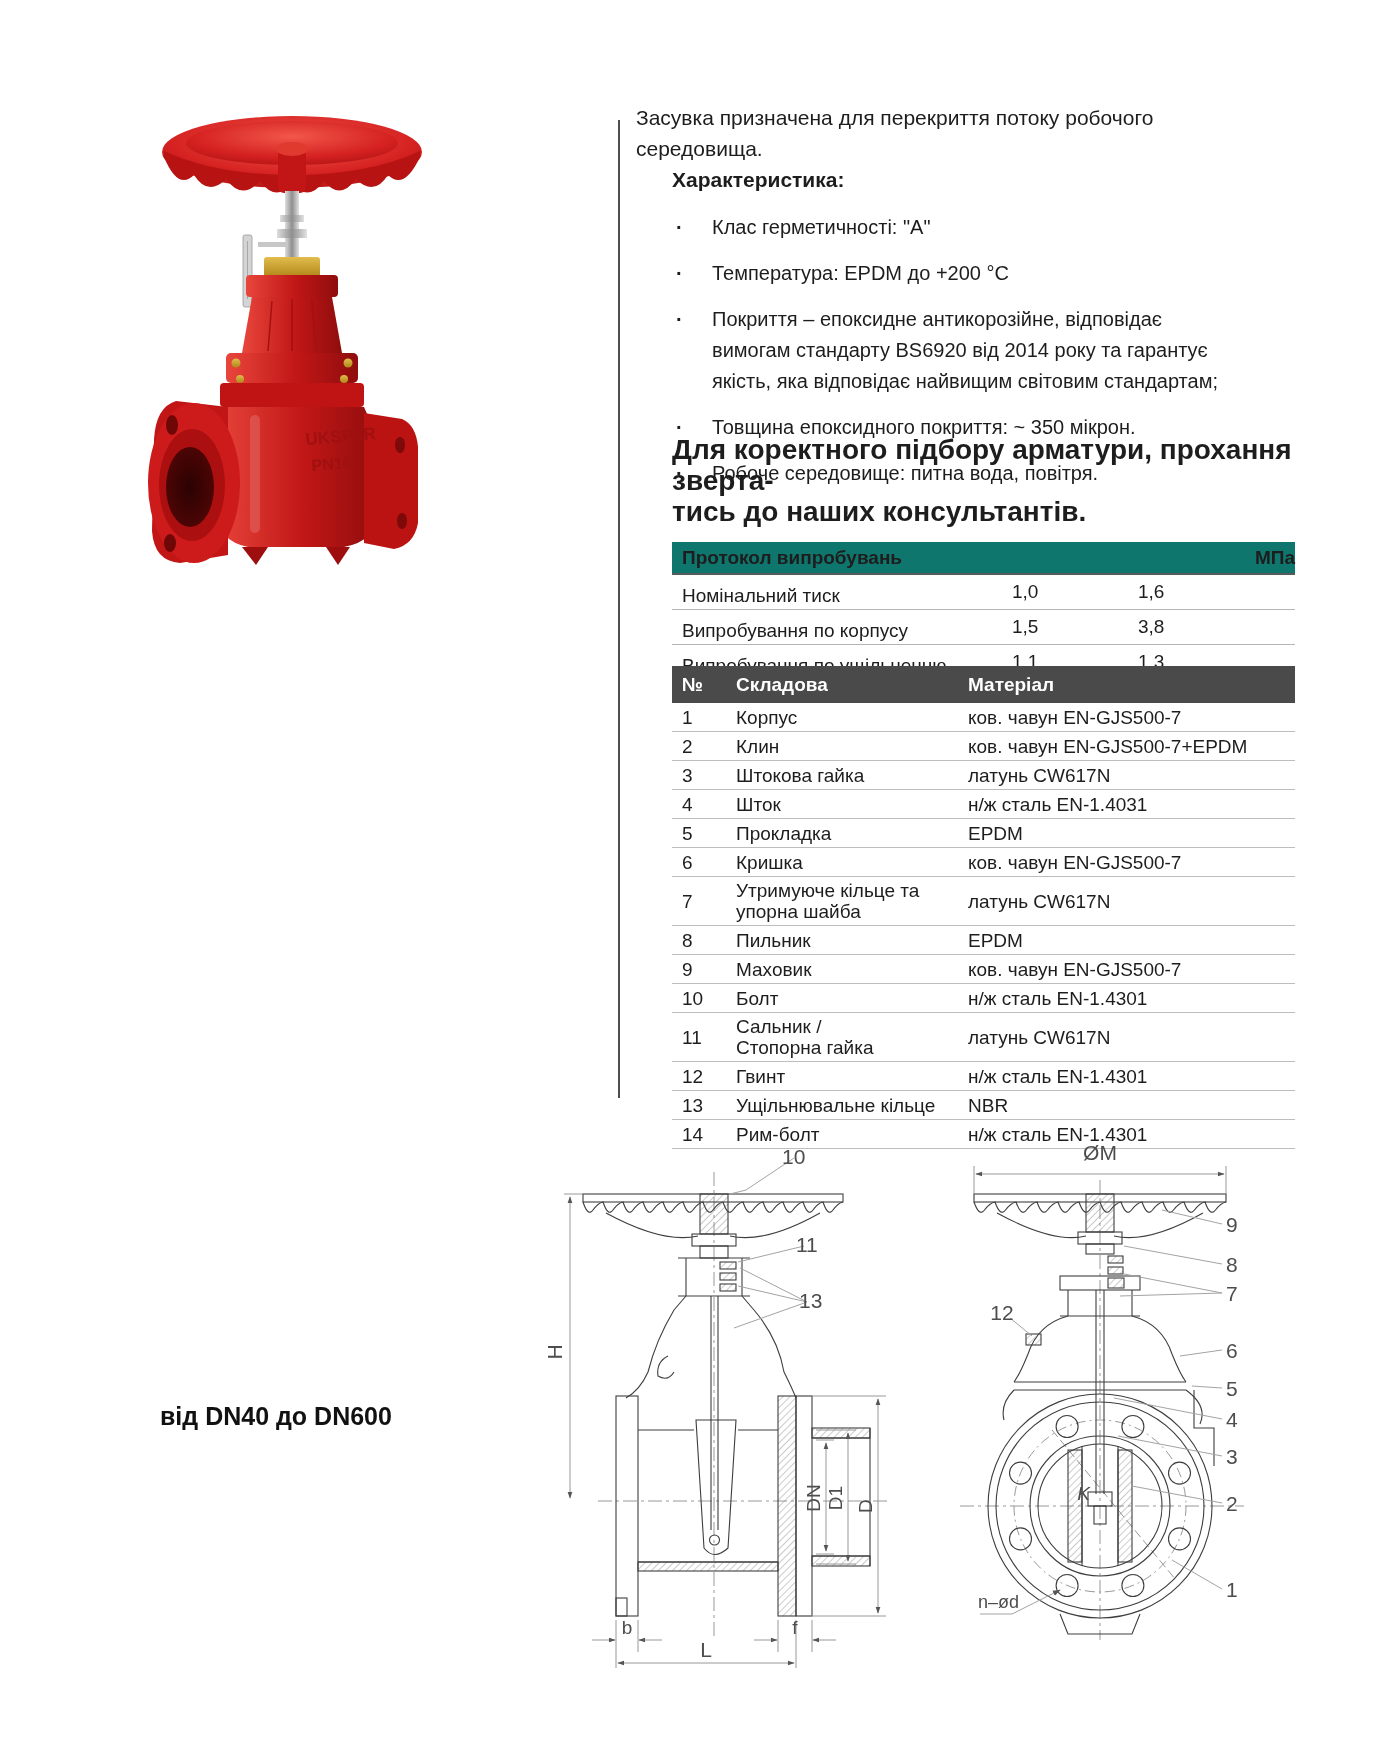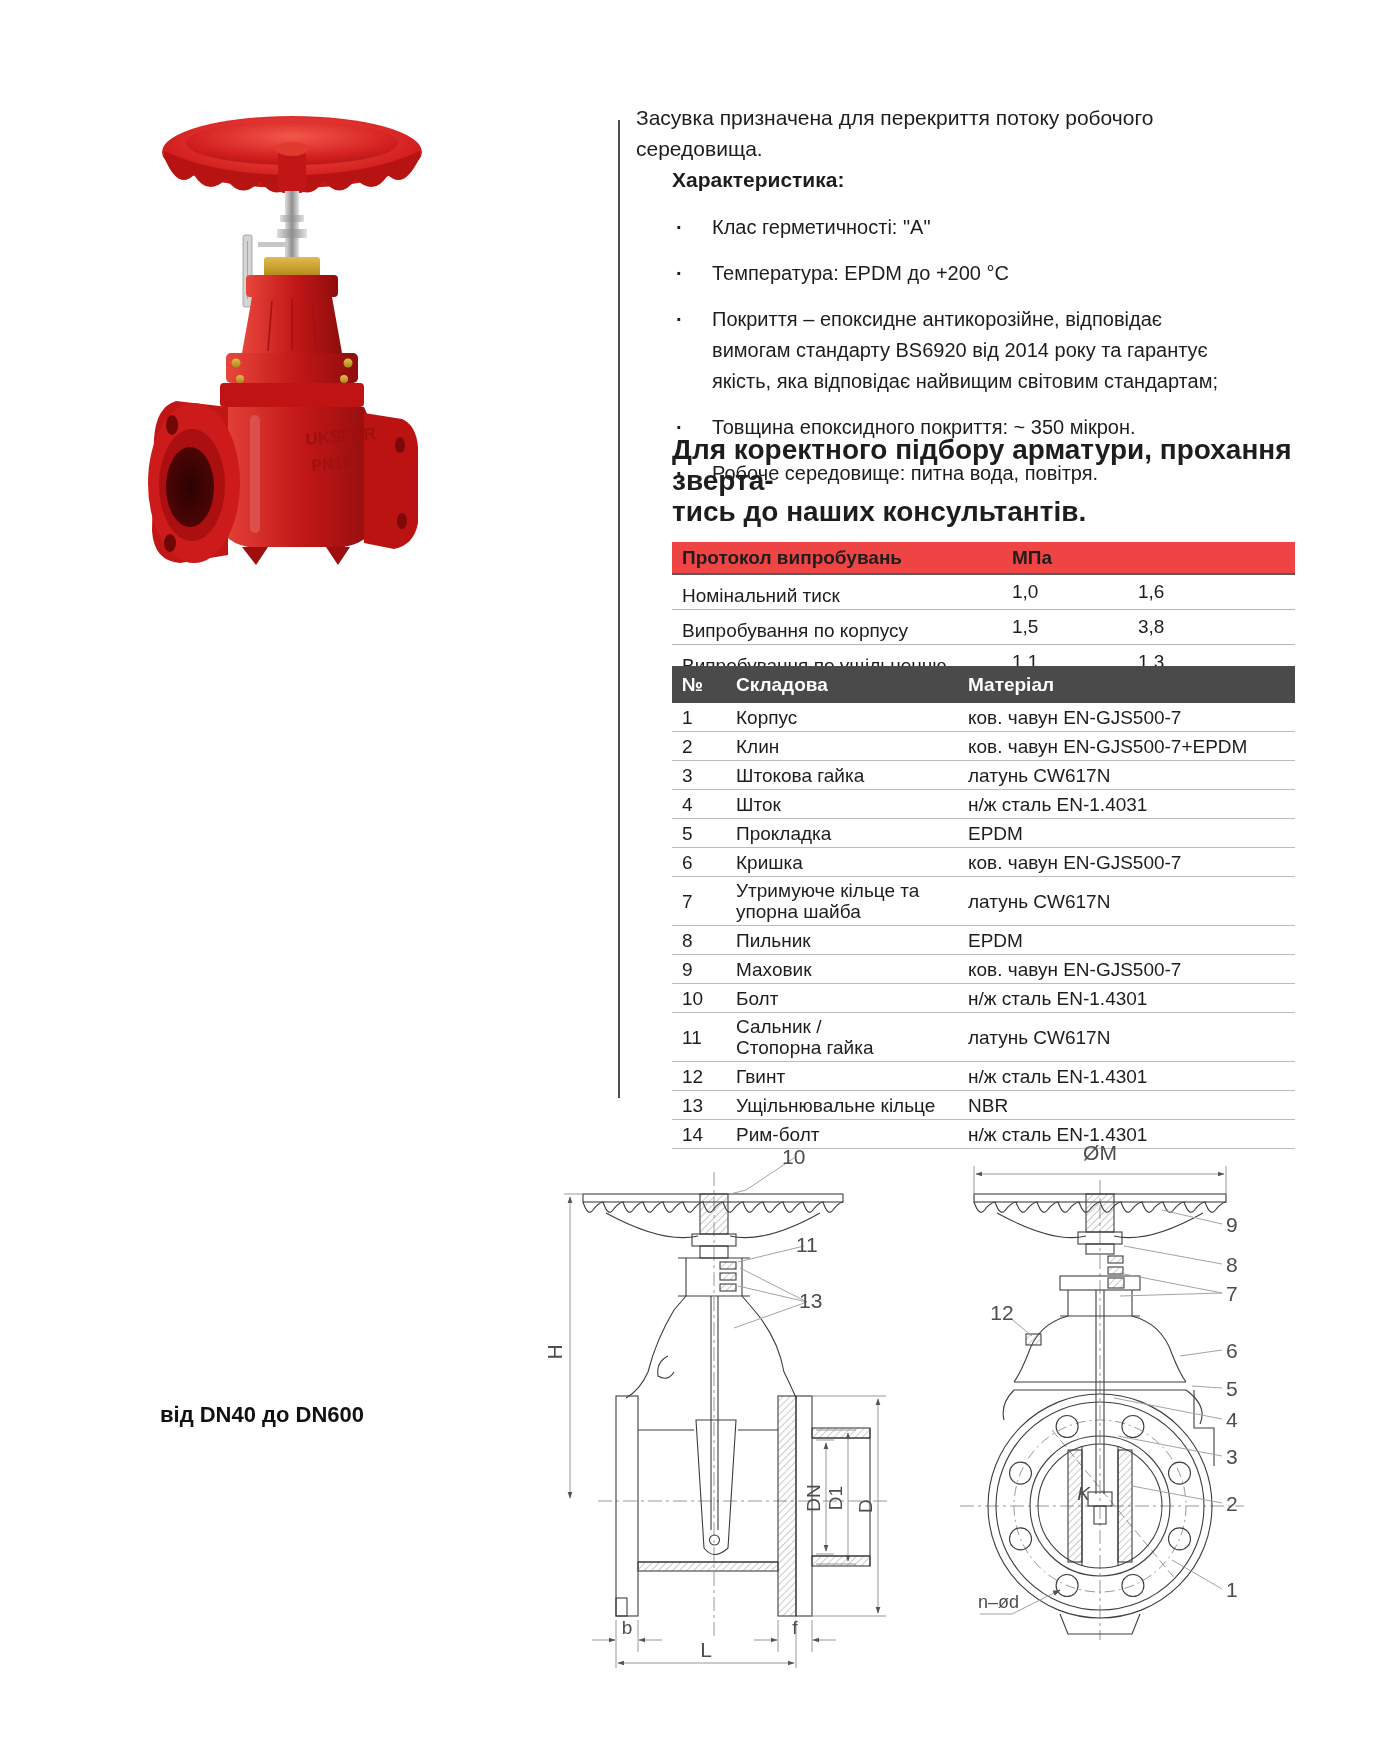--- a/index.html
+++ b/index.html
@@ -8,29 +8,29 @@
   .abs{position:absolute;}
   .divider{position:absolute;left:618px;top:120px;width:2px;height:978px;background:#4d4d4d;}
   .intro{left:636px;top:102px;width:600px;font-size:21px;line-height:31px;white-space:pre-line;}
   .char-head{left:672px;top:168px;font-size:21px;font-weight:bold;}
   .bullets{left:672px;top:212px;width:600px;}
   .bullet{position:relative;padding-left:40px;font-size:20px;line-height:31px;margin-bottom:15px;white-space:pre-line;}
   .bullet::before{content:"·";position:absolute;left:4px;top:0;font-weight:bold;}
   .note{left:672px;top:434px;width:622px;font-size:28px;font-weight:bold;line-height:31px;white-space:pre-line;}
   table{border-collapse:collapse;}
   .t1{position:absolute;left:672px;top:542px;width:623px;font-size:19px;table-layout:fixed;}
-  .t1 th{background:#ef4444;height:31px;font-weight:bold;text-align:left;padding:0 0 0 10px;border-bottom:2px solid #5a5a5a;}
-  .t1 th.unit{text-align:left;padding:0;}
+  .t1 th{background:#0f766e;height:31px;font-weight:bold;text-align:left;padding:0 0 0 10px;border-bottom:2px solid #5a5a5a;}
+  .t1 th.unit{text-align:right;padding:0;}
   .t1 td{height:26px;border-bottom:1px solid #b5b5b5;padding:8px 0 0 10px;}
   .t1 td.v{text-align:left;padding:0;}
   .t2{position:absolute;left:672px;top:666px;width:623px;font-size:19px;table-layout:fixed;}
   .t2 th{background:#4a4a4a;color:#fff;height:37px;font-weight:bold;text-align:left;padding:0 0 0 10px;}
   .t2 td{border-bottom:1px solid #bdbdbd;padding:3px 0 3px 10px;line-height:21px;vertical-align:middle;white-space:pre-line;}
   .t2 td.single{height:22px;}
-  .range{left:160px;top:1402px;font-size:22px;font-weight:bold;color:#111;}
+  .range{left:160px;top:1402px;font-size:25px;font-weight:bold;color:#111;}
   svg text{font-family:"Liberation Sans",sans-serif;}
 </style>
 </head>
 <body>
 
 <div class="page">
 
   <svg class="abs" style="left:130px;top:95px" width="350" height="480" viewBox="0 0 350 480">
     <defs>
       <radialGradient id="gW" cx="0.5" cy="0.35" r="0.8">

